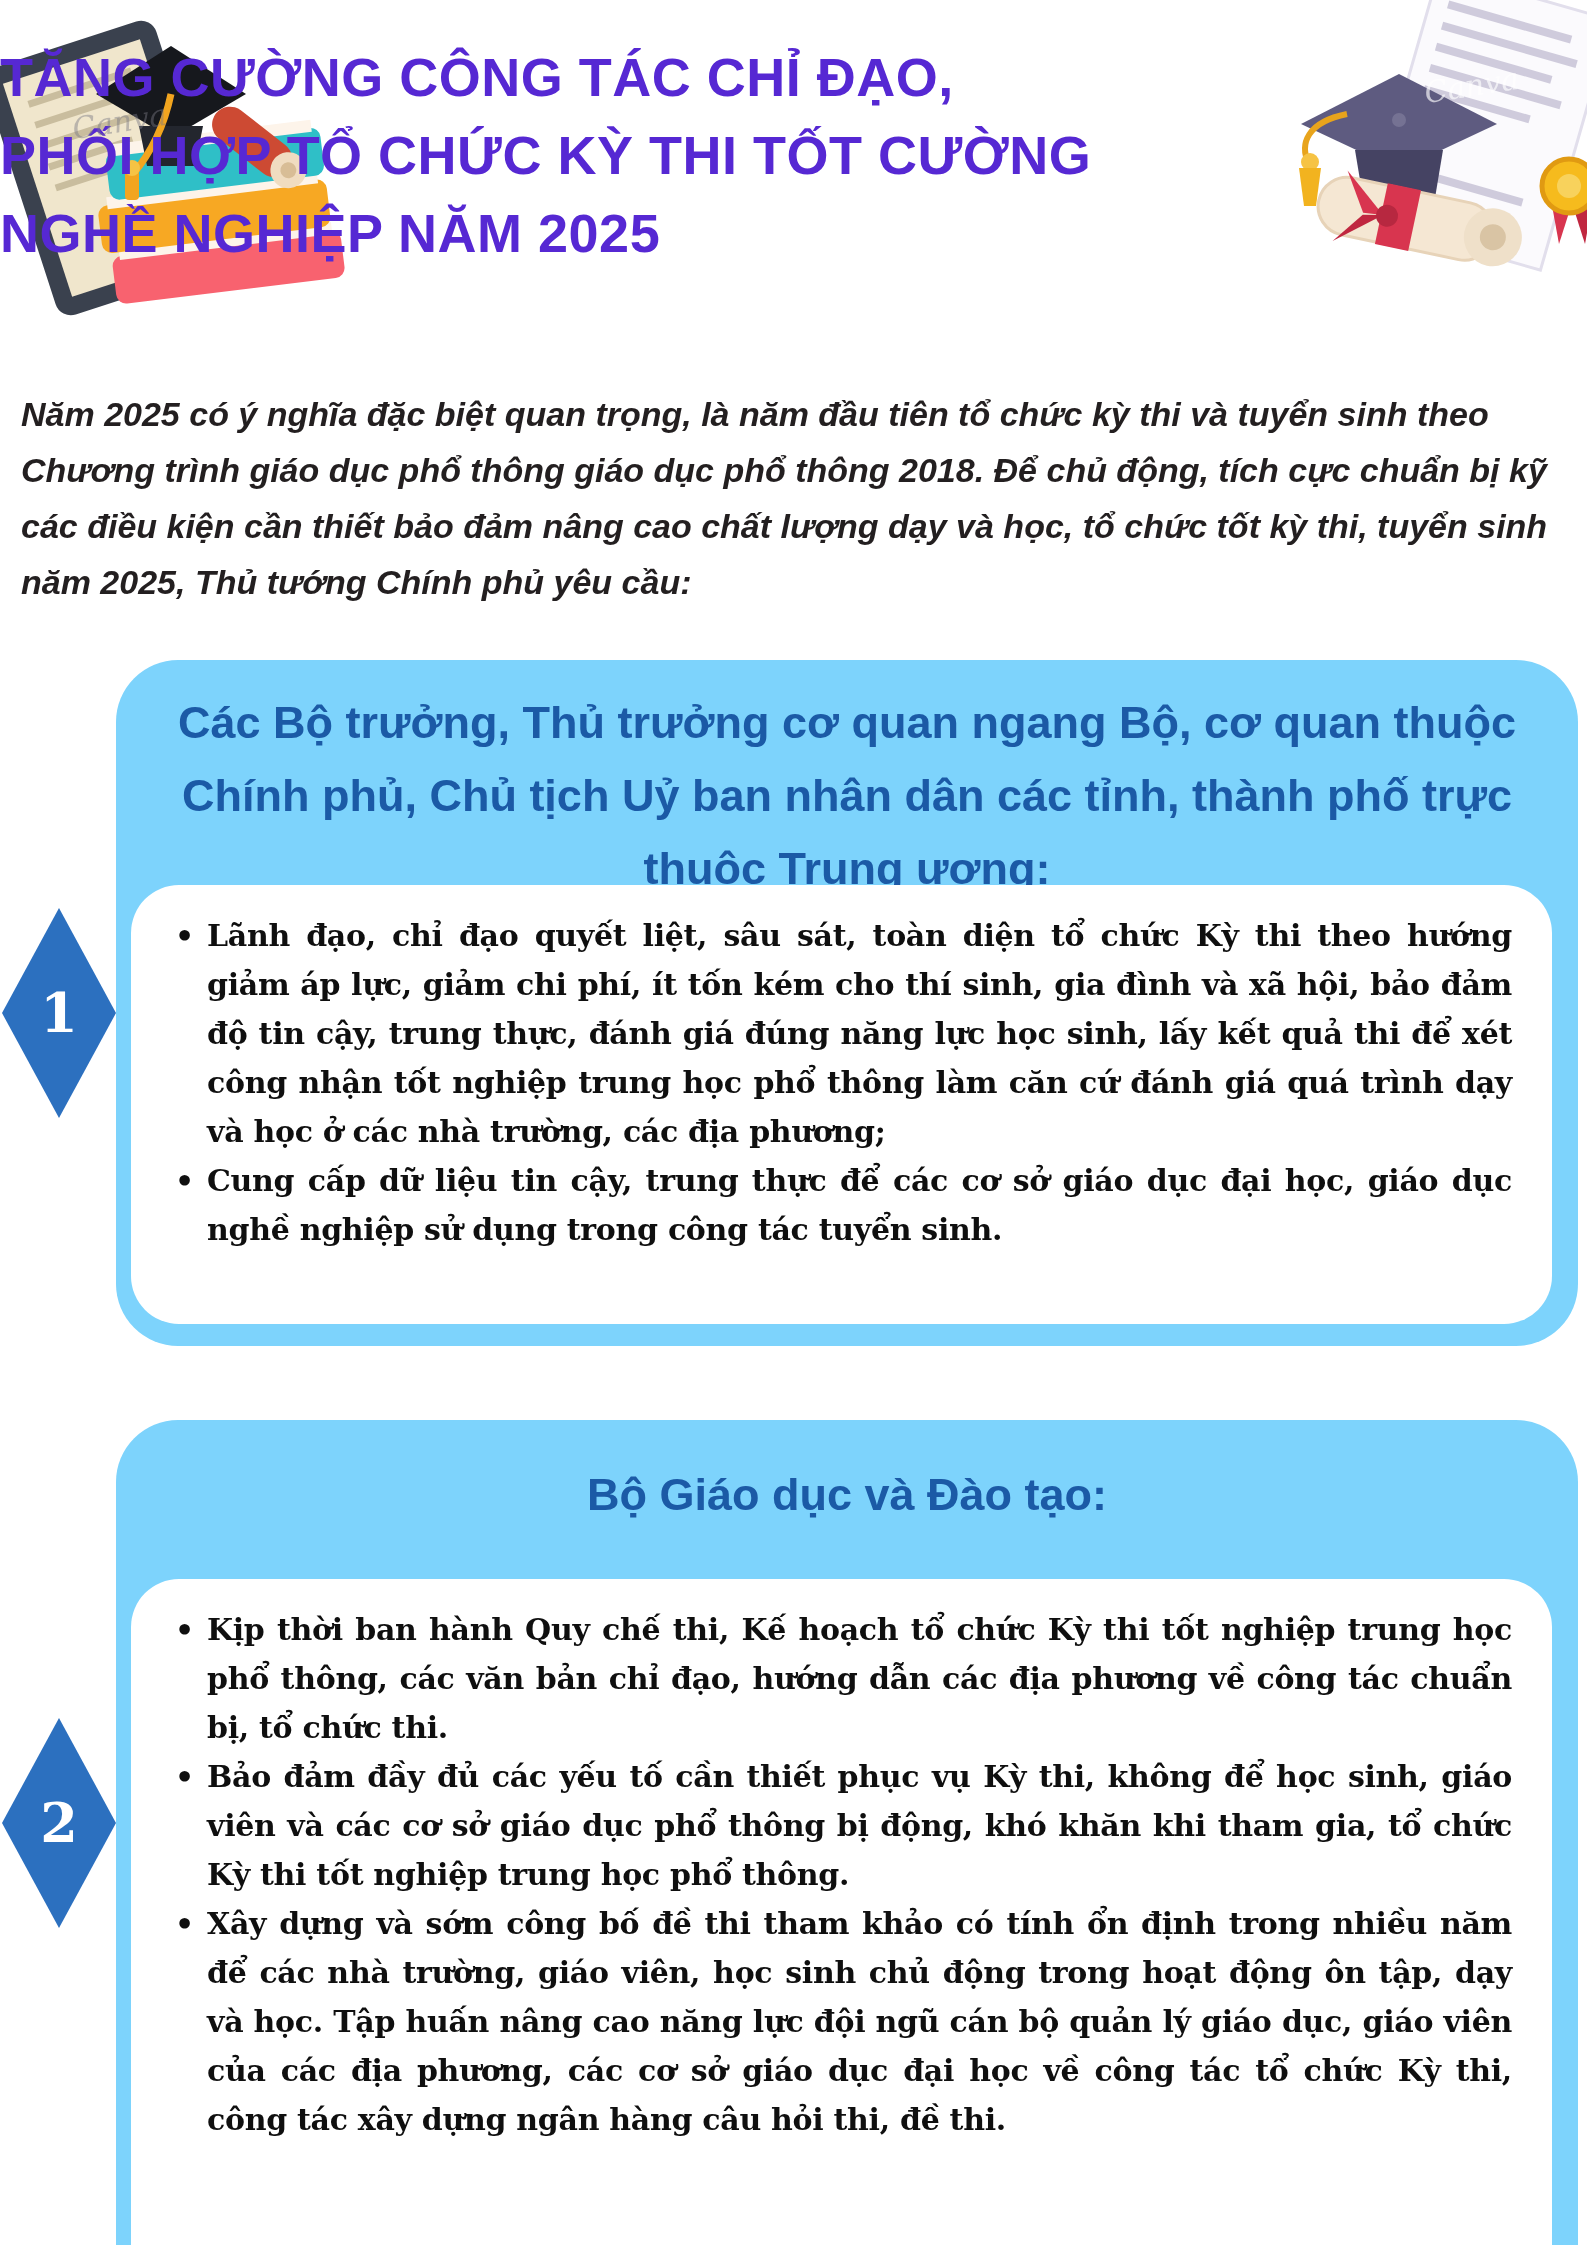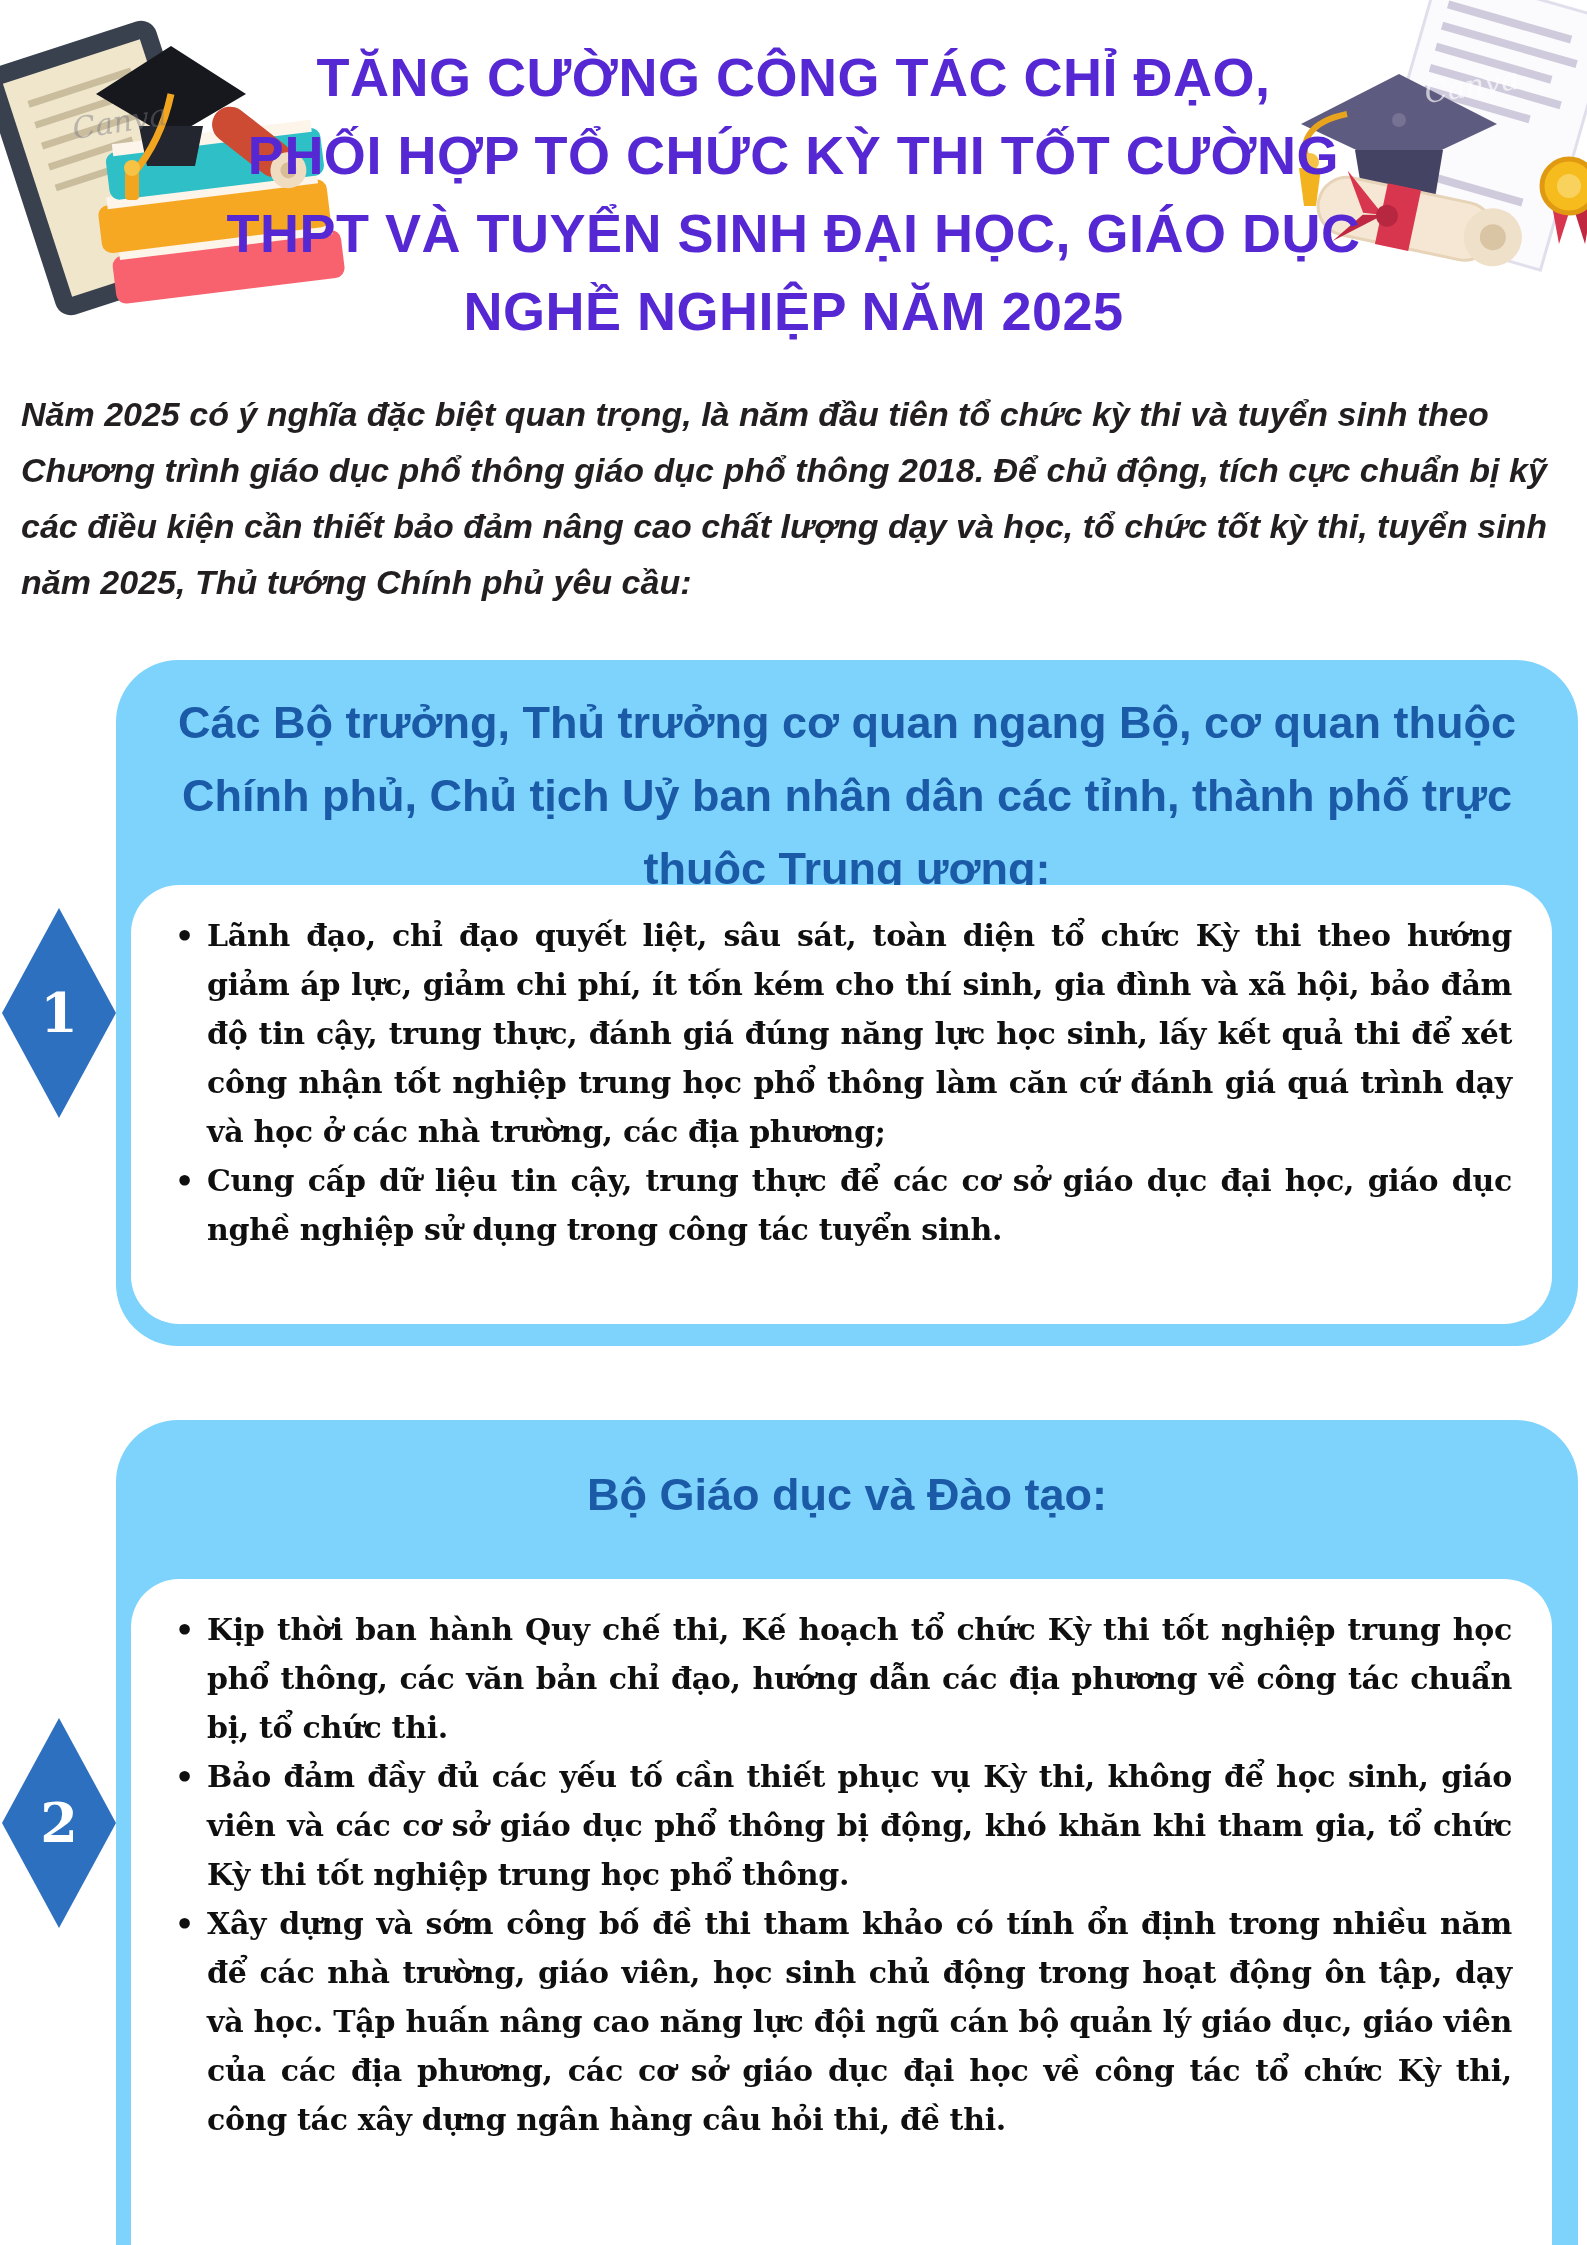--- a/index.html
+++ b/index.html
@@ -3,21 +3,21 @@
 <meta charset="utf-8">
 <style>
   html,body{margin:0;padding:0;background:#ffffff;}
   .page{
     position:relative;width:1587px;height:2245px;background:#ffffff;
     overflow:hidden;font-family:"Liberation Sans",sans-serif;
   }
   
   .title{
     position:absolute;left:0;top:38px;width:100%;z-index:5;
-    text-align:center;color:#5628d3;font-weight:bold;
+    text-align:left;color:#5628d3;font-weight:bold;
     font-size:54px;line-height:78px;letter-spacing:.5px;
   }
   .title .tline{white-space:nowrap;}
   
   .intro{
     position:absolute;left:50%;transform:translateX(-50%);top:386px;width:1545px;
     text-align:left;color:#231f20;font-weight:bold;font-style:italic;
     font-size:34px;line-height:56px;z-index:5;
   }
   
@@ -144,21 +144,20 @@
       <circle cx="-20" cy="2" r="11" fill="#b72840"></circle>
     </g>
   </svg>
 
   <div class="watermark wm-left">Canva</div>
   <div class="watermark wm-right">Canva</div>
 
   <div class="title">
     <div class="tline">TĂNG CƯỜNG CÔNG TÁC CHỈ ĐẠO,</div>
     <div class="tline">PHỐI HỢP TỔ CHỨC KỲ THI TỐT CƯỜNG</div>
-    <div class="tline">THPT VÀ TUYỂN SINH ĐẠI HỌC, GIÁO DỤC</div>
     <div class="tline">NGHỀ NGHIỆP NĂM 2025</div>
   </div>
 
   <div class="intro">Năm 2025 có ý nghĩa đặc biệt quan trọng, là năm đầu tiên tổ chức kỳ thi và tuyển sinh theo Chương trình giáo dục phổ thông giáo dục phổ thông 2018. Để chủ động, tích cực chuẩn bị kỹ các điều kiện cần thiết bảo đảm nâng cao chất lượng dạy và học, tổ chức tốt kỳ thi, tuyển sinh năm 2025, Thủ tướng Chính phủ yêu cầu:</div>
 
   <div class="panel panel-1">
     <div class="panel-heading">Các Bộ trưởng, Thủ trưởng cơ quan ngang Bộ, cơ quan thuộc Chính phủ, Chủ tịch Uỷ ban nhân dân các tỉnh, thành phố trực thuộc Trung ương:</div>
     <div class="whitebox">
       <ul class="bullets">
         <li>Lãnh đạo, chỉ đạo quyết liệt, sâu sát, toàn diện tổ chức Kỳ thi theo hướng giảm áp lực, giảm chi phí, ít tốn kém cho thí sinh, gia đình và xã hội, bảo đảm độ tin cậy, trung thực, đánh giá đúng năng lực học sinh, lấy kết quả thi để xét công nhận tốt nghiệp trung học phổ thông làm căn cứ đánh giá quá trình dạy và học ở các nhà trường, các địa phương;</li>

